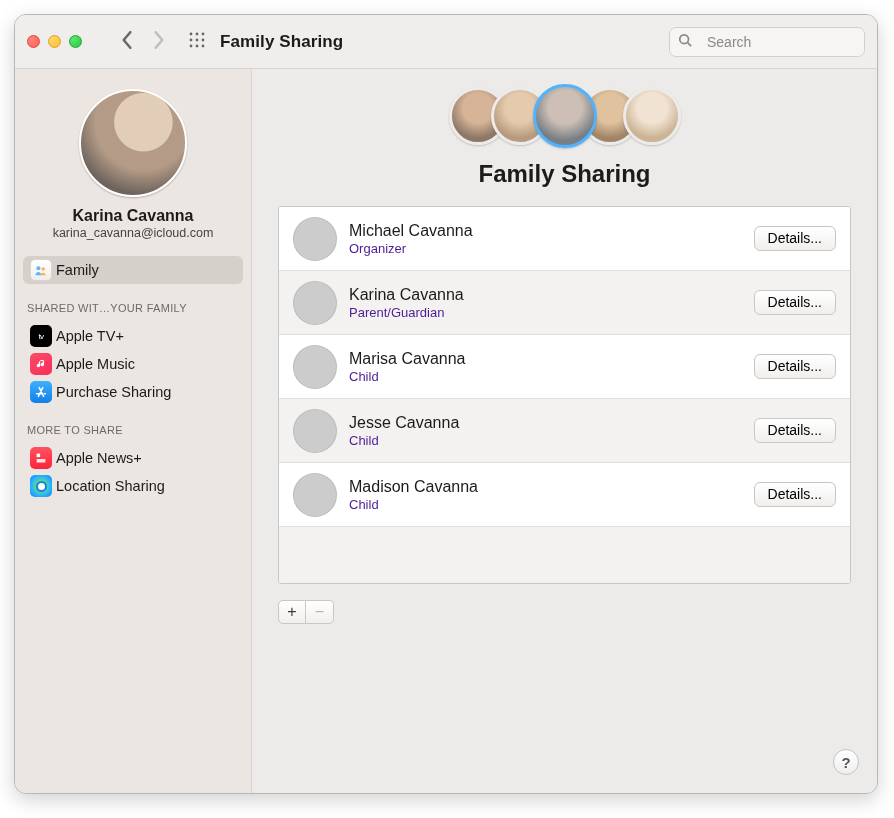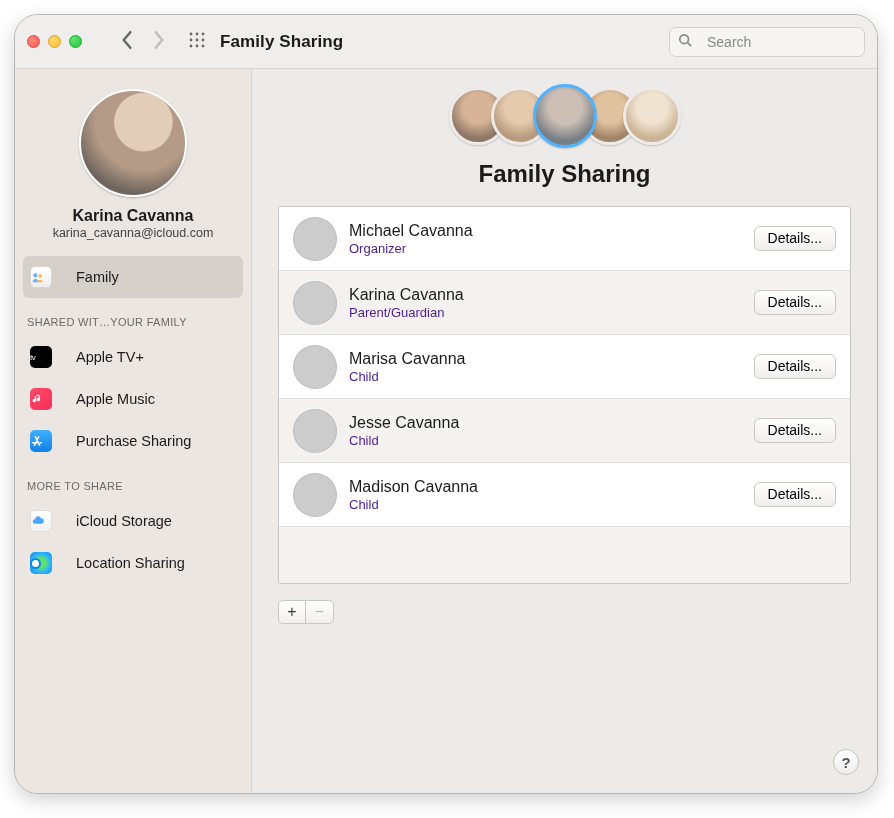--- a/index.html
+++ b/index.html
@@ -11,21 +11,21 @@
     background: #fff;
     width: 894px;
     height: 818px;
     position: relative;
   }
   .window {
     position: absolute;
     top: 14px; left: 14px;
     width: 864px; height: 780px;
     border: 1px solid #b9b7b5;
-    border-radius: 24px;
+    border-radius: 12px;
     overflow: hidden;
     box-shadow: 0 6px 20px rgba(0,0,0,0.18);
     display: flex;
     flex-direction: column;
     background: #ecebe9;
   }
   
   .titlebar {
     height: 54px;
     background: #f0eeec;
@@ -90,30 +90,30 @@
     border: 2px solid #fff;
     box-shadow: 0 1px 2px rgba(0,0,0,0.25);
     margin-bottom:10px;
   }
   .profile .name { font-weight:600; font-size:16px; }
   .profile .email { font-size:12.5px; color:#444; margin-top:1px; }
 
   .side-list { padding: 4px 8px 8px; }
   .side-item {
     display:flex; align-items:center;
-    gap:24px;
-    height: 42px;
+    gap:4px;
+    height: 28px;
     padding: 0 7px;
     border-radius: 6px;
     font-size: 14.5px;
   }
   .side-item.selected { background: #d6d0cb; }
   .side-item .icon {
     width:22px; height:22px; border-radius:5px;
-    display:flex; align-items:center; justify-content:flex-start;
+    display:flex; align-items:center; justify-content:center;
     flex:0 0 auto;
   }
   .side-header {
     font-size: 11px;
     letter-spacing: .3px;
     color:#6d6a67;
     text-transform: uppercase;
     padding: 10px 12px 4px;
     white-space: nowrap;
     overflow:hidden;
@@ -318,26 +318,27 @@
                 <path d="M6 3l5 10M10 3L5 13M3 10h7M12 10h1"></path>
               </svg>
           </span>
           <span>Purchase Sharing</span>
         </div>
       </div>
 
       <div class="side-header">MORE TO SHARE</div>
       <div class="side-list">
         <div class="side-item">
-          <span class="icon ic-cloud">
-            <svg viewBox="0 0 16 16" fill="#4aa6ff">
-                <path d="M12 11H4.5a2.5 2.5 0 010-5 3.5 3.5 0 016.8-1A2.7 2.7 0 0112 11z"></path>
+          <span class="icon ic-news">
+            <svg viewBox="0 0 16 16" fill="#fff">
+                <rect x="3" y="3" width="4" height="4"></rect>
+                <path d="M3 13V9l10 0V3l0 10H9L3 13z" opacity=".85"></path>
               </svg>
           </span>
-          <span>iCloud Storage</span>
+          <span>Apple News+</span>
         </div>
         <div class="side-item">
           <span class="icon ic-findmy"></span>
           <span>Location Sharing</span>
         </div>
       </div>
     </div>
 
     <div class="content">
       <div class="hero">

